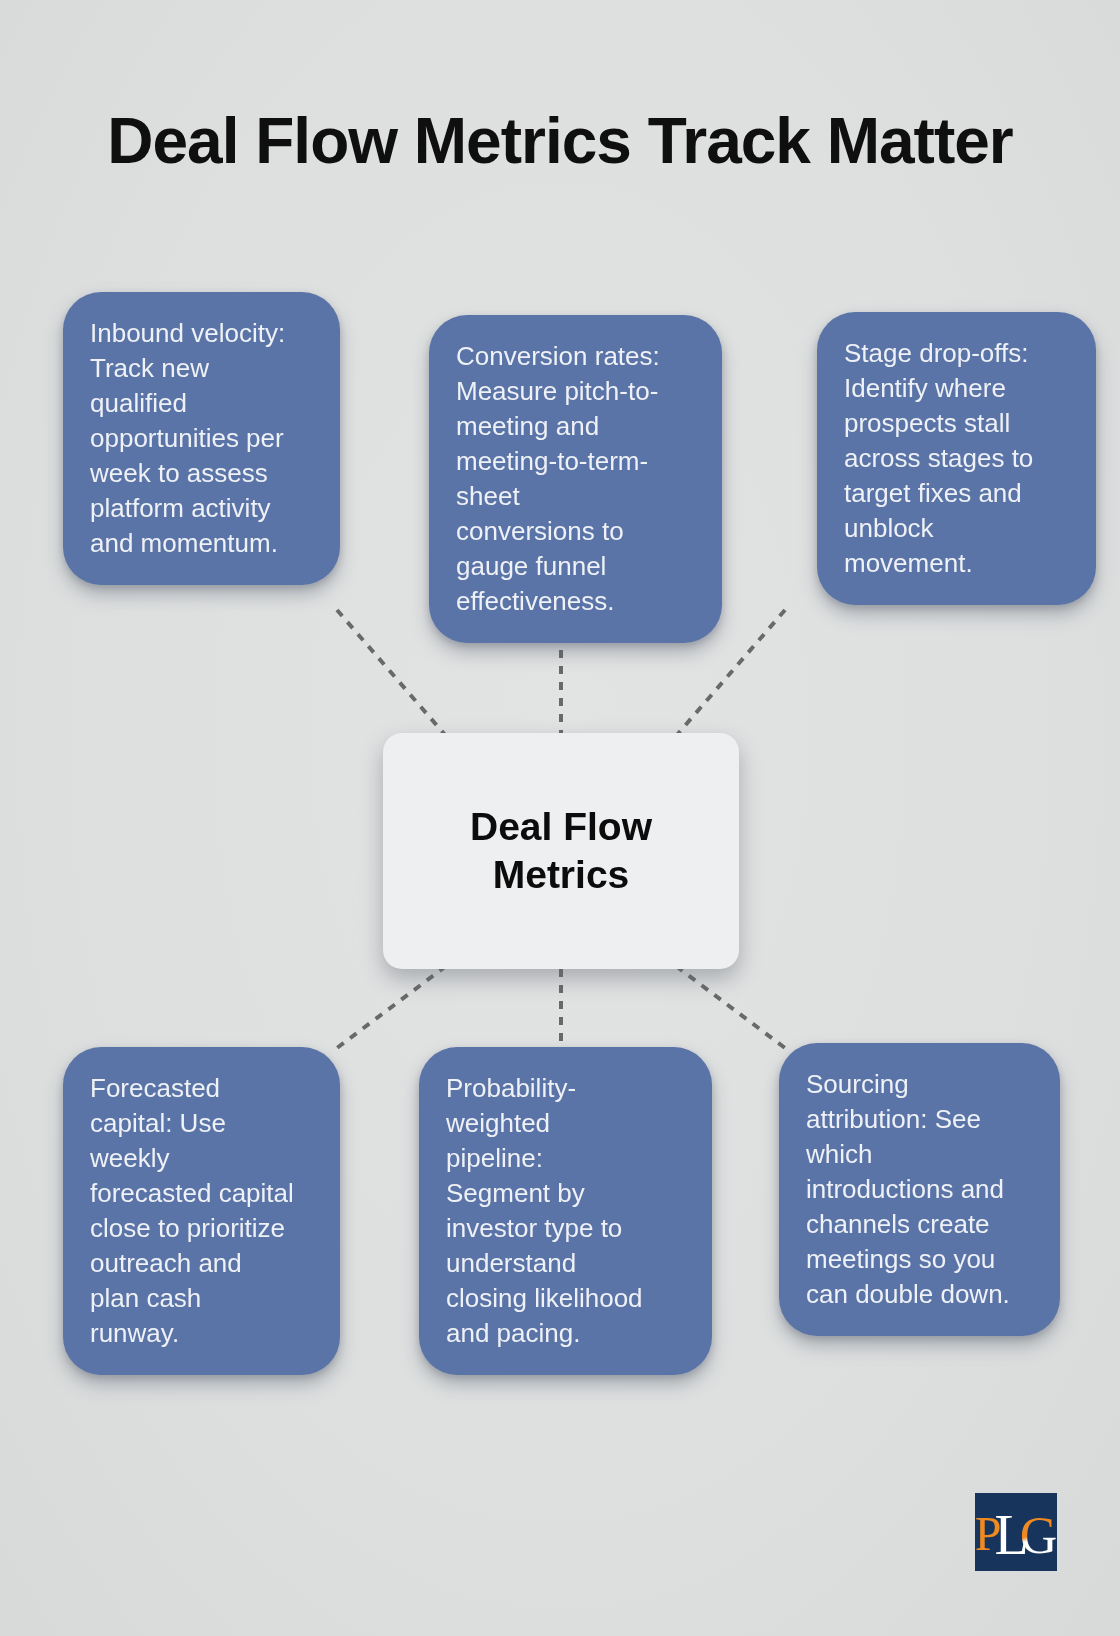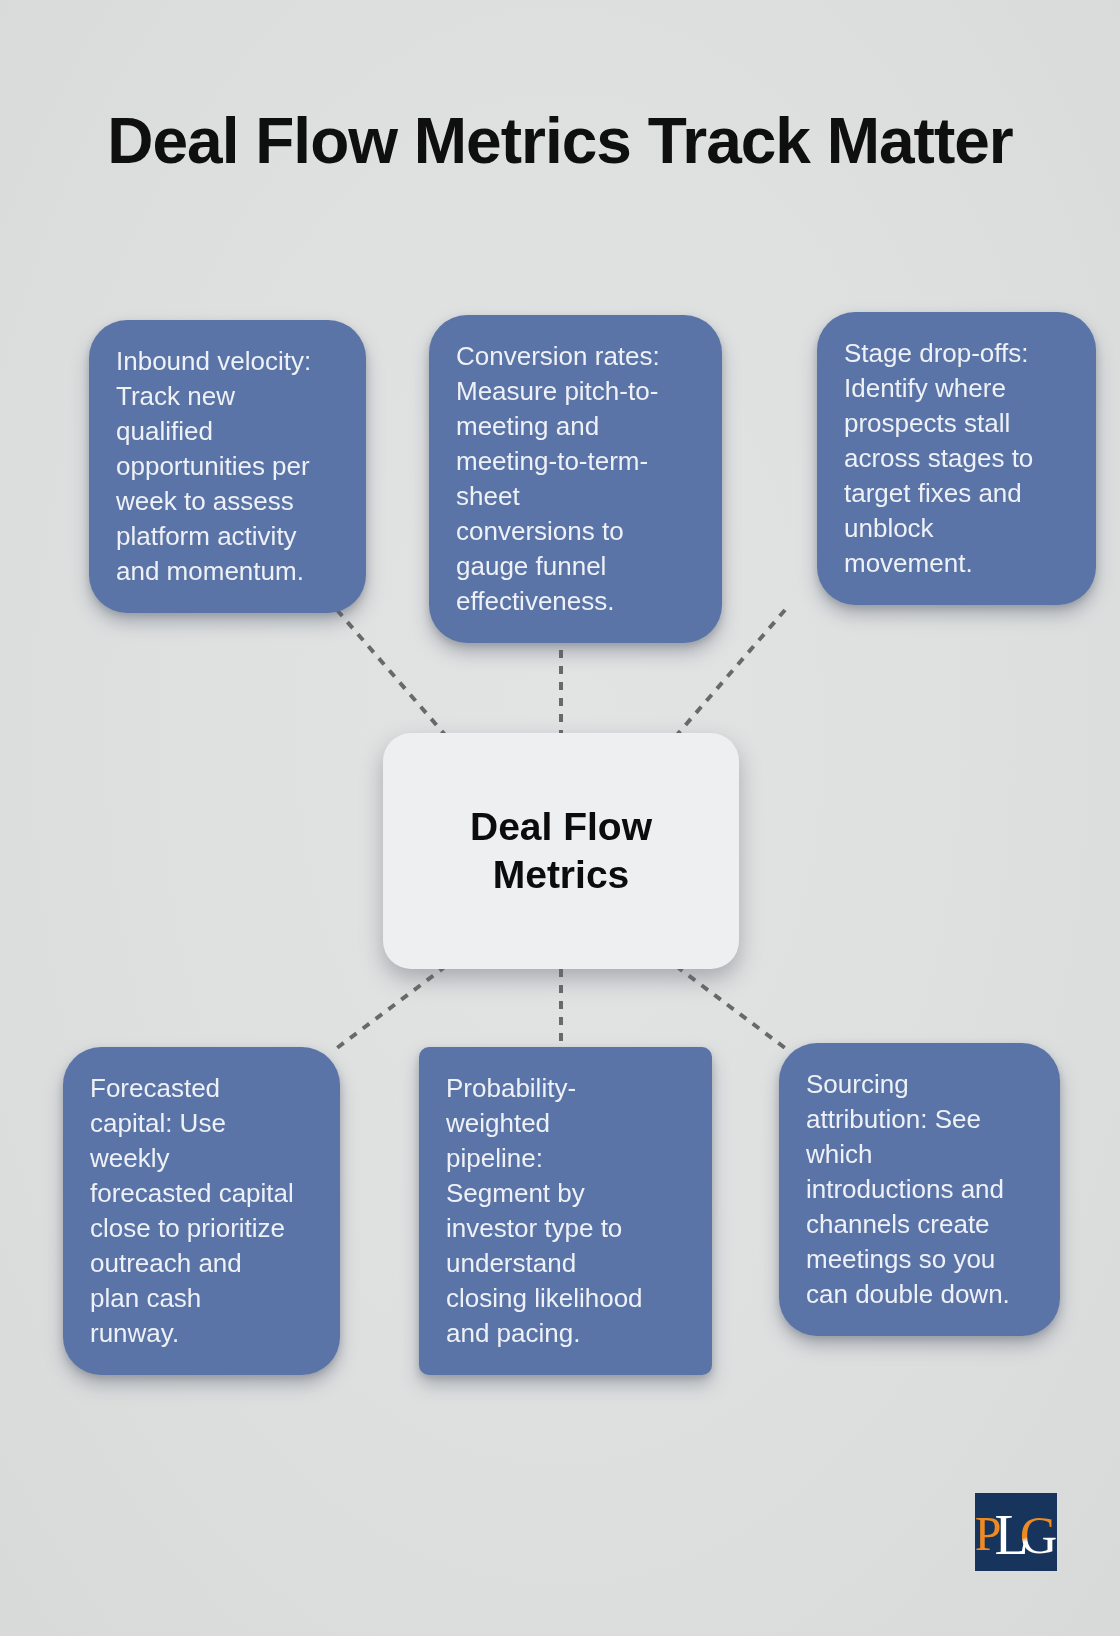--- a/index.html
+++ b/index.html
@@ -42,35 +42,35 @@
     position: absolute;
     background: #5b74a8;
     color: #eef1f5;
     border-radius: 38px;
     font-size: 26px;
     line-height: 35px;
     padding: 24px 14px 24px 27px;
     white-space: pre-line;
     box-shadow: 0 10px 18px rgba(85,92,108,0.38), 0 3px 6px rgba(85,92,108,0.25);
   }
-  .node-1 { left: 63px;  top: 320px;  width: 236px; margin-left: 26px; }
+  .node-1 { left: 63px;  top: 292px;  width: 236px; }
   .node-2 { left: 419px; top: 315px;  width: 252px; margin-left: 10px; }
   .node-3 { left: 781px; top: 312px;  width: 238px; margin-left: 36px; }
   .node-4 { left: 63px;  top: 1047px; width: 236px; }
-  .node-5 { left: 419px; top: 1047px; width: 252px; border-radius: 10px; }
+  .node-5 { left: 419px; top: 1047px; width: 252px; }
   .node-6 { left: 779px; top: 1043px; width: 240px; }
 
   .center-node {
     position: absolute;
     left: 383px;
     top: 733px;
     width: 356px;
     height: 236px;
     background: #eeeff1;
-    border-radius: 28px;
+    border-radius: 19px;
     box-shadow: 0 10px 22px rgba(100,105,115,0.45);
     display: flex;
     align-items: center;
     justify-content: center;
   }
   .center-label {
     font-size: 39px;
     line-height: 48px;
     font-weight: 700;
     color: #0c0c0c;

